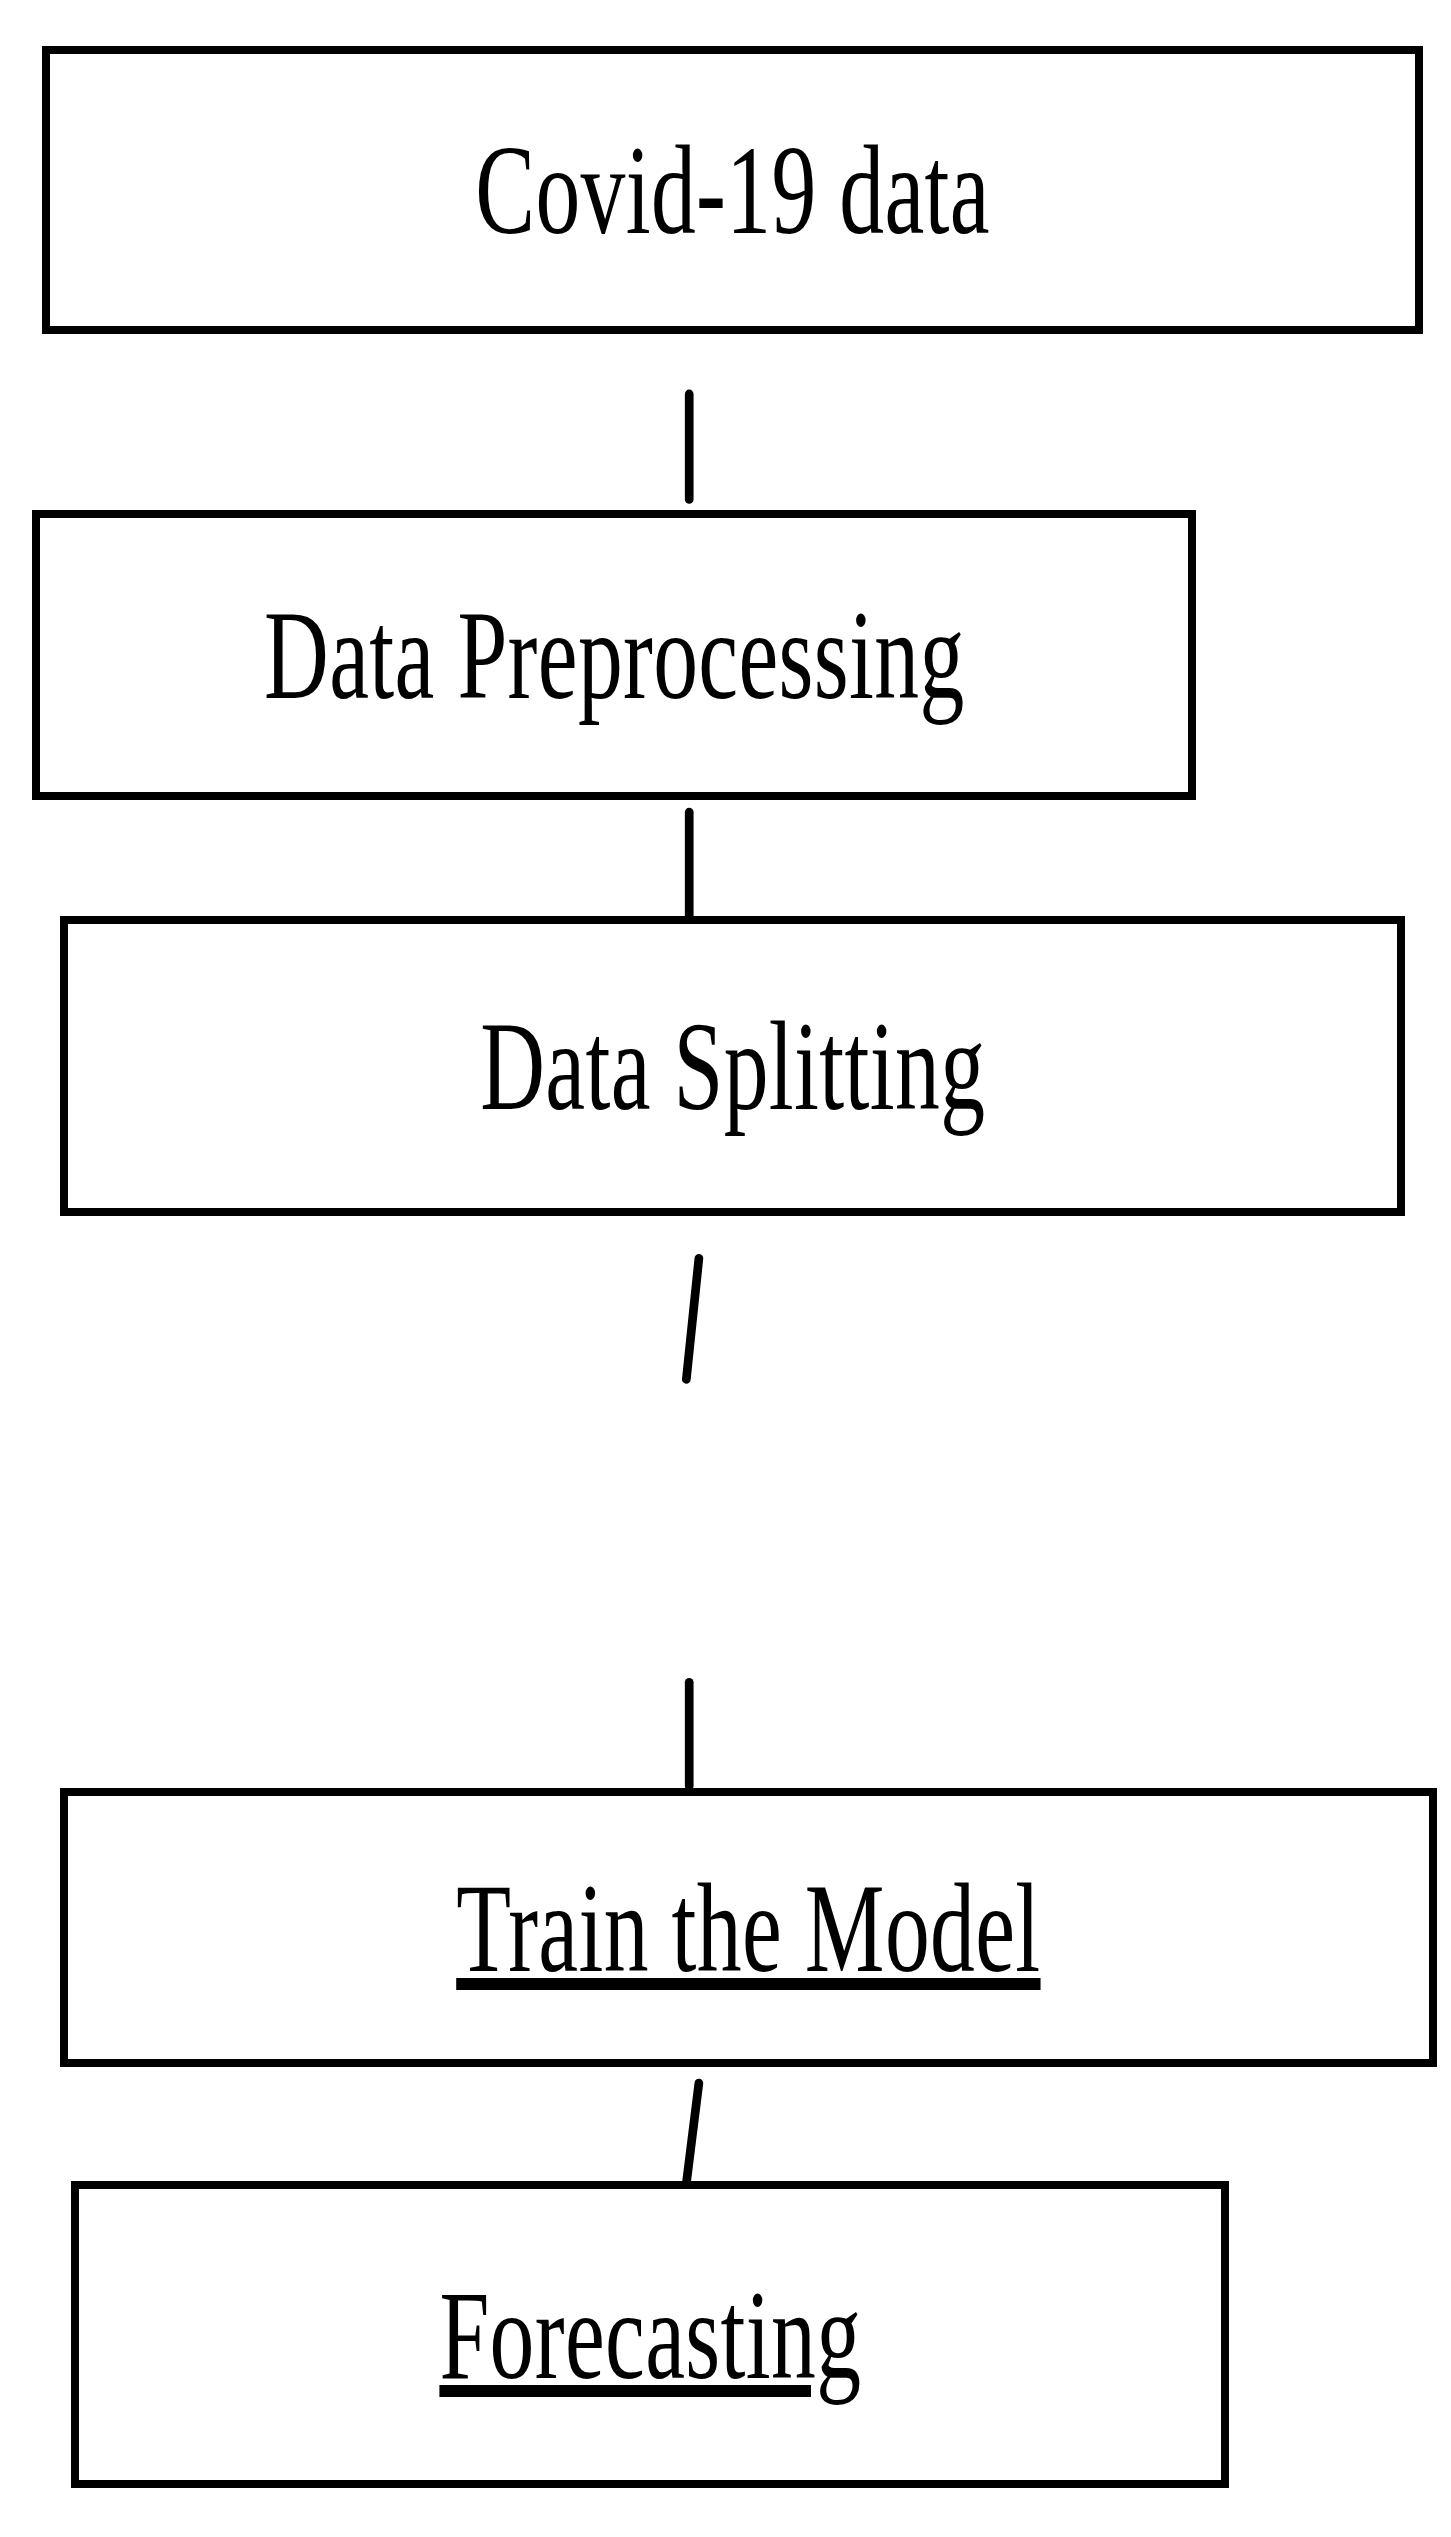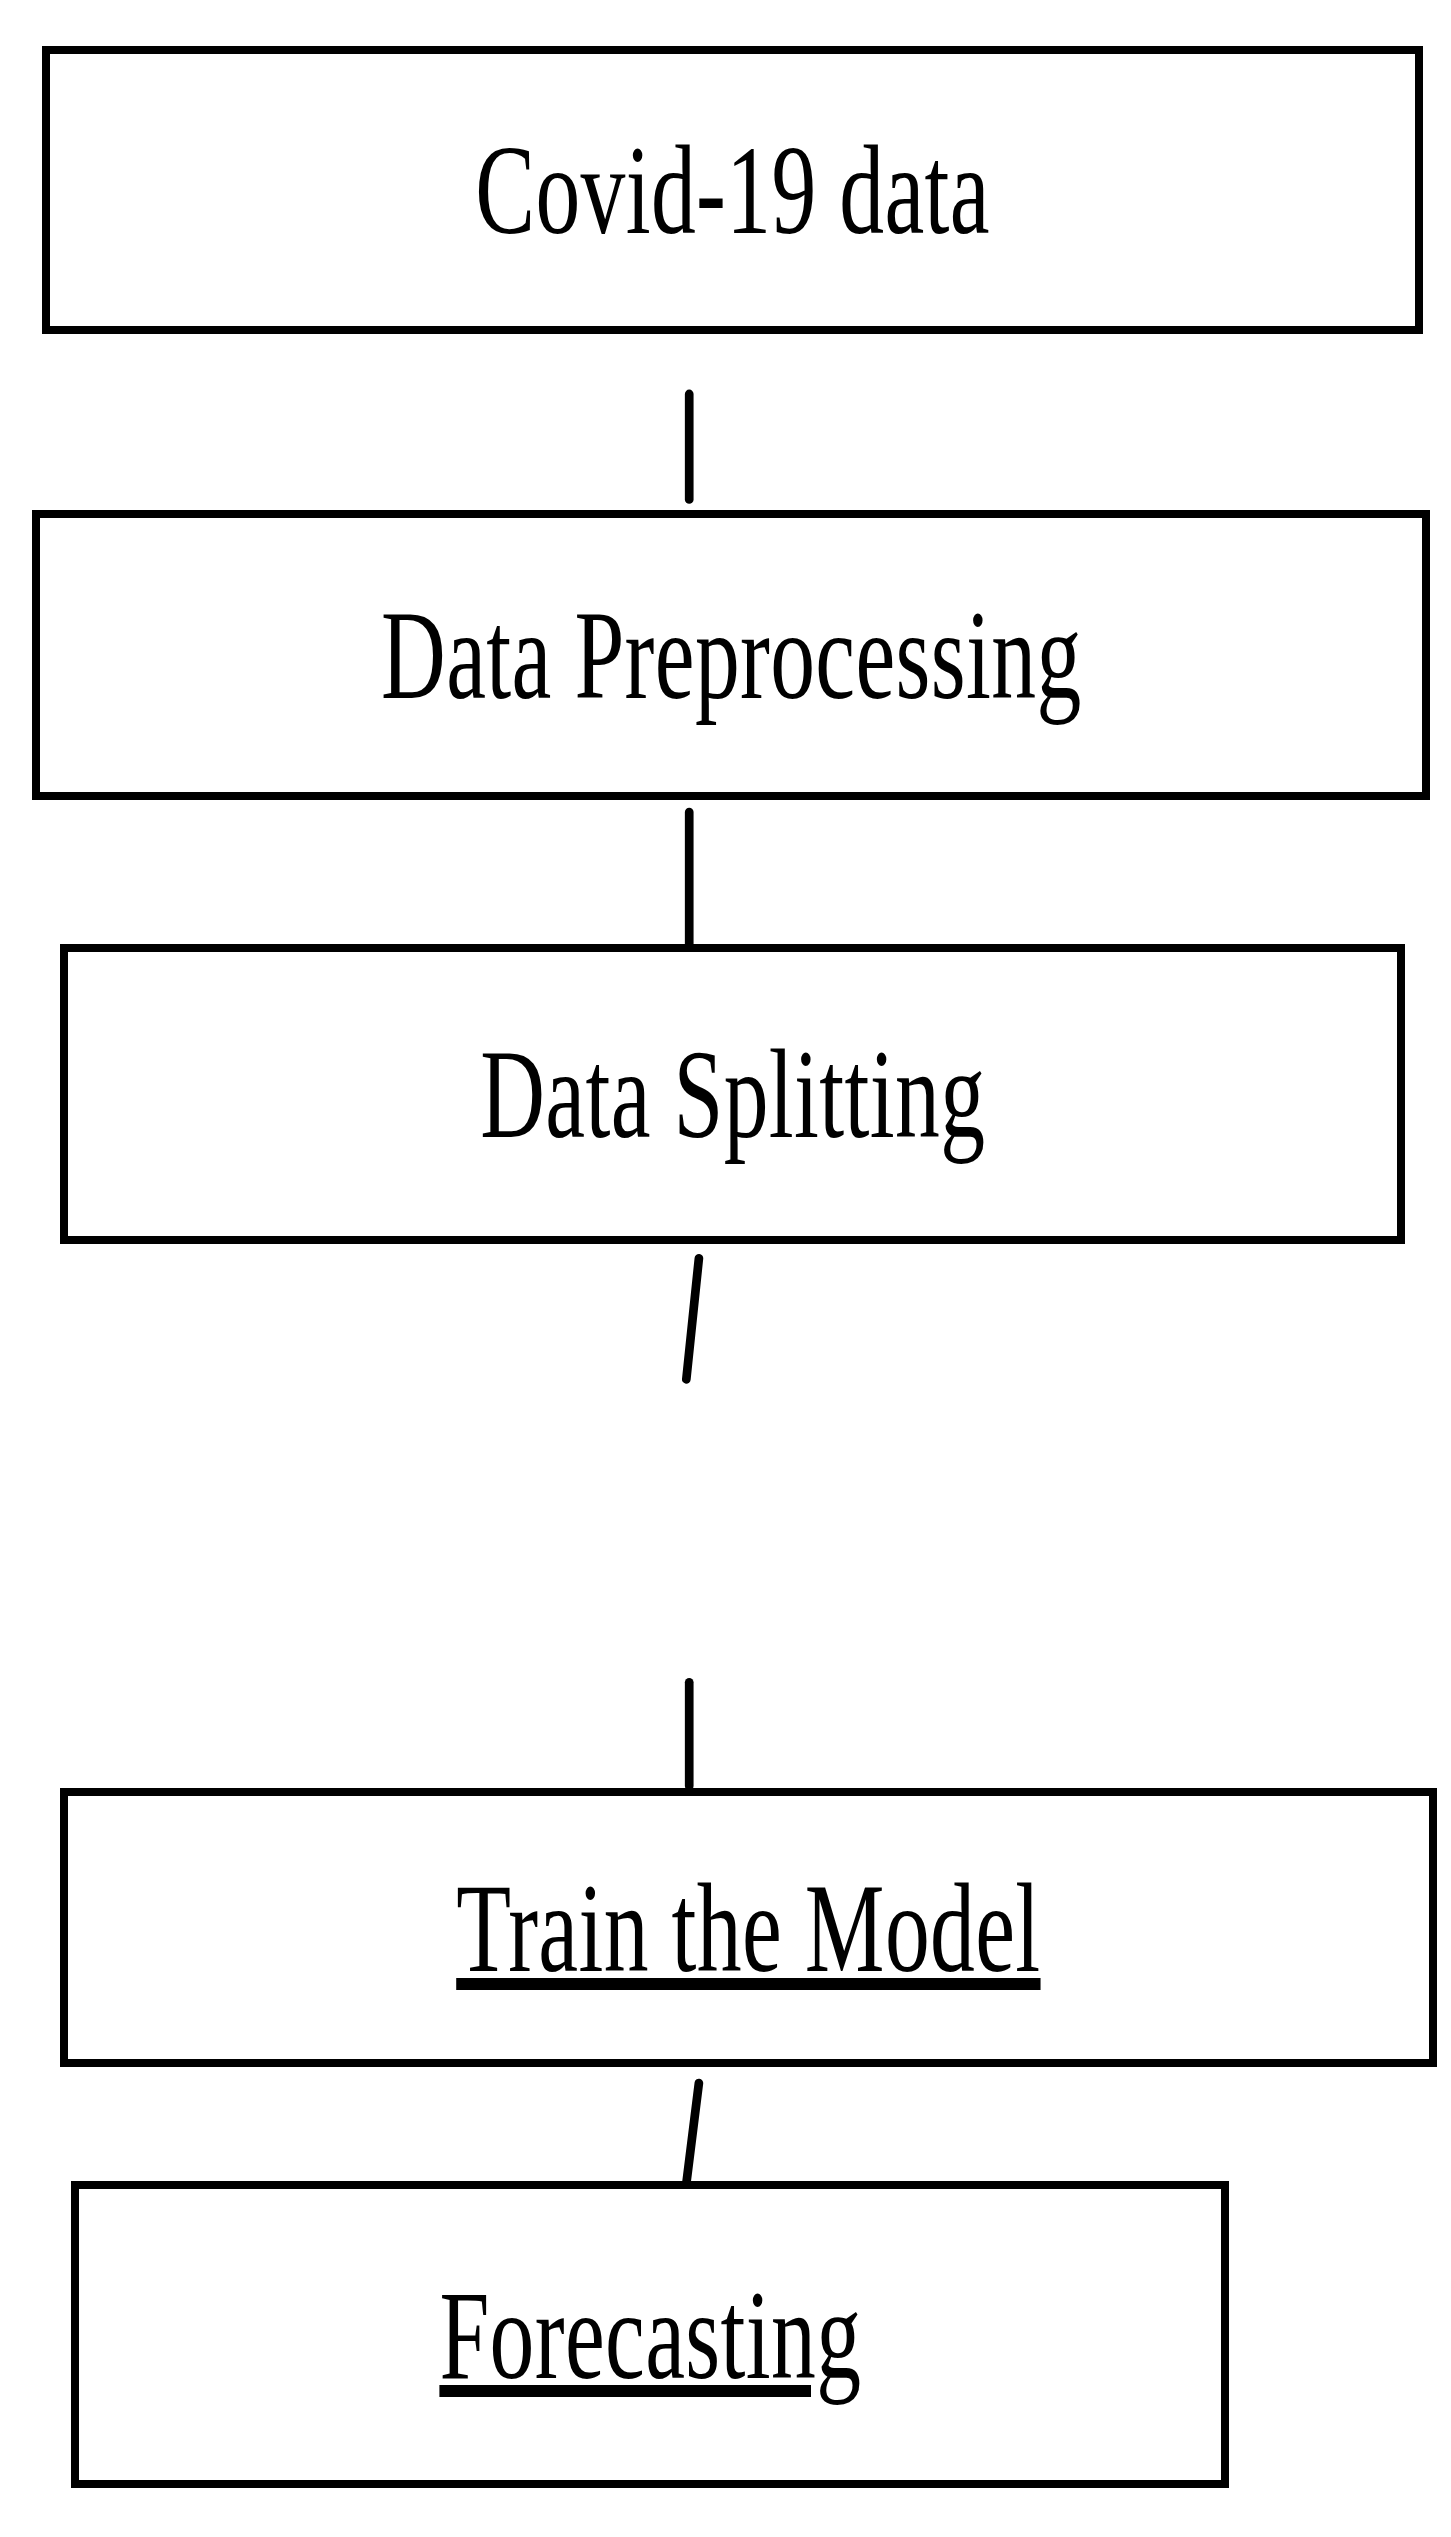--- a/index.html
+++ b/index.html
@@ -40,22 +40,22 @@
     font-weight: 400;
     line-height: 1.0;
     white-space: nowrap;
     transform: scaleX(0.70);
     transform-origin: center center;
     letter-spacing: 0.5px;
   }
 
   
   #node-0 { left: 42px;  top: 46px;   width: 1381px; height: 288px; }
-  #node-1 { left: 32px;  top: 510px;  width: 1398px; height: 290px; }
-  #node-2 { left: 60px;  top: 944px;  width: 1345px; height: 300px; }
+  #node-1 { left: 32px;  top: 510px;  width: 1164px; height: 290px; }
+  #node-2 { left: 60px;  top: 916px;  width: 1345px; height: 300px; }
   #node-3 { left: 42px;  top: 1387px; width: 1387px; height: 279px; }
   #node-4 { left: 60px;  top: 1788px; width: 1377px; height: 279px; text-decoration: underline; }
   #node-5 { left: 71px;  top: 2181px; width: 1158px; height: 307px; text-decoration: underline; }
 
   #node-0 .node-label { font-size: 128px; }
   #node-1 .node-label { font-size: 128px; }
   #node-2 .node-label { font-size: 128px; }
   #node-3 .node-label { font-size: 128px; }
   #node-4 .node-label { font-size: 128px; }
   #node-5 .node-label { font-size: 128px; }

